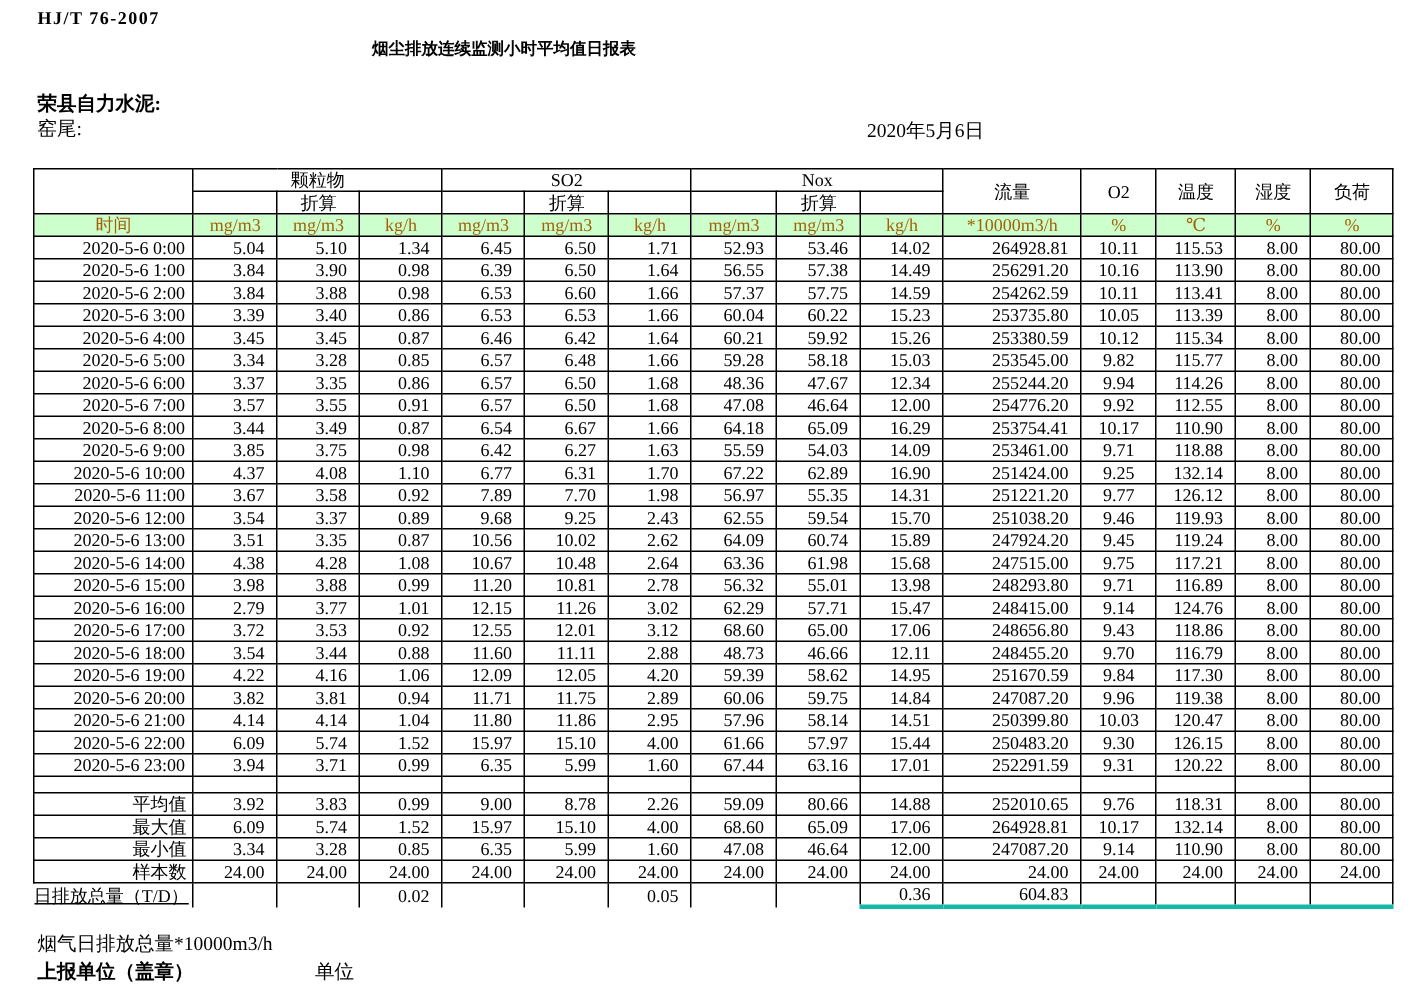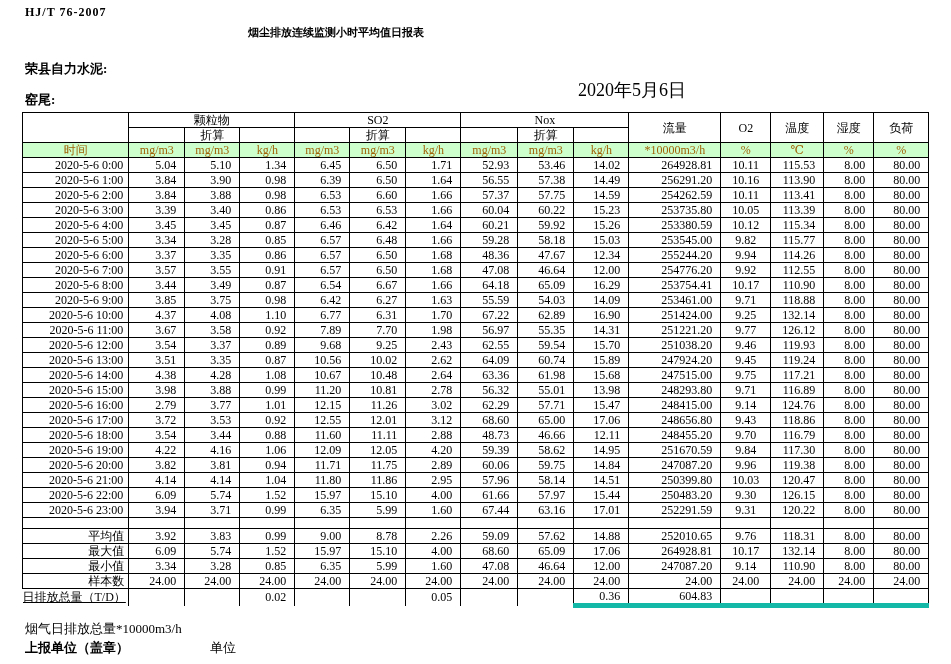--- a/index.html
+++ b/index.html
@@ -7,37 +7,37 @@
   body {
     width: 951px; height: 664px;
     background: #ffffff;
     position: relative;
     font-family: "Liberation Serif", "DejaVu Serif", serif;
     color: #000;
   }
   .doc-code { position:absolute; left:25px; top:5px; font-weight:bold; font-size:12px; letter-spacing:1px; }
   .report-title { position:absolute; left:0; top:25px; width:672px; text-align:center; font-weight:bold; font-size:11px; }
   .company-line { position:absolute; left:25px; top:60px; font-weight:bold; font-size:13px; }
-  .location-line { position:absolute; left:25px; top:91px; font-weight:bold; font-size:13px;text-align:center; }
-  .date-line { position:absolute; left:578px; top:78px; font-size:18px; }
+  .location-line { position:absolute; left:25px; top:77px; font-weight:normal; font-size:13px;text-align:center; }
+  .date-line { position:absolute; left:578px; top:78px; font-size:13px; }
 
   .table-wrap { position:absolute; left:22px; top:112px; }
   table { border-collapse: collapse; table-layout: fixed; font-size:12px; }
   td, th { border:1px solid #000; height:14px; line-height:14px; padding:0 8px 0 0;
            text-align:right; white-space:nowrap; overflow:hidden; font-weight:normal; }
   th.hc, td.hc { text-align:center; padding:0; }
   .g { background:#ccffcc; color:#a16207; }
   td.unit-cell { text-align:center; padding:0; }
   td.time-head { text-align:center; padding:0; }
   td.time-cell { padding-right:5px;padding-left:26px; }
   td.center-col { text-align:center; padding:0; }
   tr.spacer td { height:11px; line-height:11px; }
   td.sum-label { padding-right:4px; }
   tr.total-row td { border-bottom:none;margin-left:40px; }
-  tr.total-row td.has-bottom { border-bottom:5px solid #14b8a6; }
+  tr.total-row td.has-bottom { border-bottom:3px solid #14b8a6; }
   td.total-label { text-align:left; padding:0; border-left:none; text-decoration:underline; }
 
   .footer-note { position:absolute; left:25px; top:620px; font-size:13px; }
   .footer-sign { position:absolute; left:25px; top:639px; font-size:13px; font-weight:bold; }
   .footer-unit { position:absolute; left:210px; top:639px; font-size:13px; font-weight:normal; }
 </style>
 </head>
 <body>
 
 <div class="doc-code">HJ/T  76-2007</div>
@@ -534,21 +534,21 @@
         </tr>
         <tr>
           <td class="sum-label">平均值</td>
           <td>3.92</td>
           <td>3.83</td>
           <td>0.99</td>
           <td>9.00</td>
           <td>8.78</td>
           <td>2.26</td>
           <td>59.09</td>
-          <td>57.62</td>
+          <td>80.66</td>
           <td>14.88</td>
           <td>252010.65</td>
           <td class="center-col">9.76</td>
           <td>118.31</td>
           <td>8.00</td>
           <td>80.00</td>
         </tr>
         <tr>
           <td class="sum-label">最大值</td>
           <td>6.09</td>

